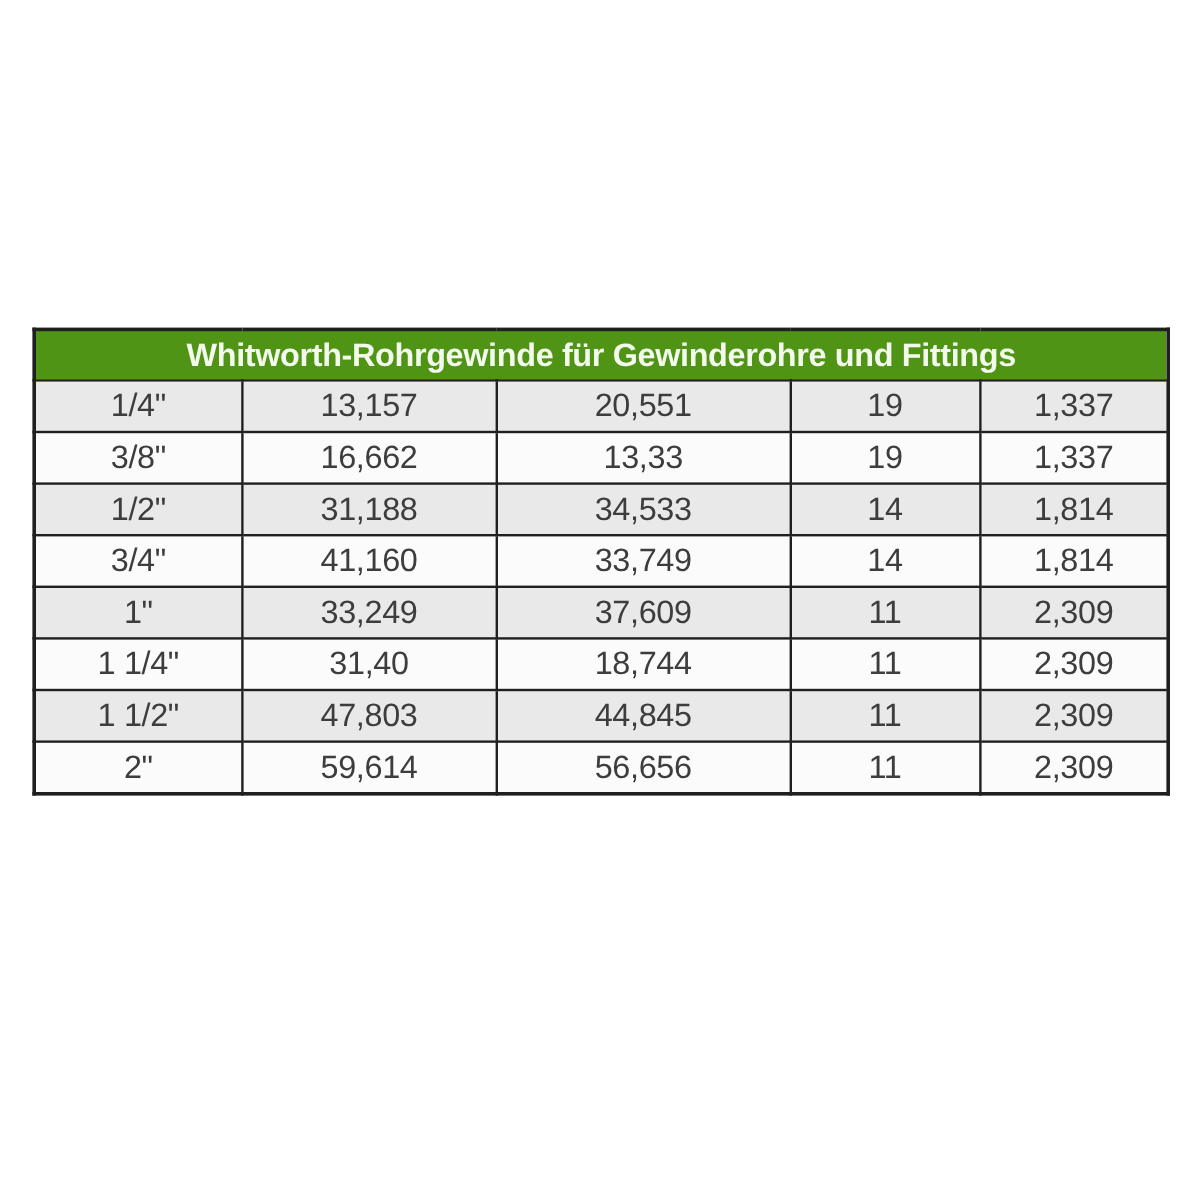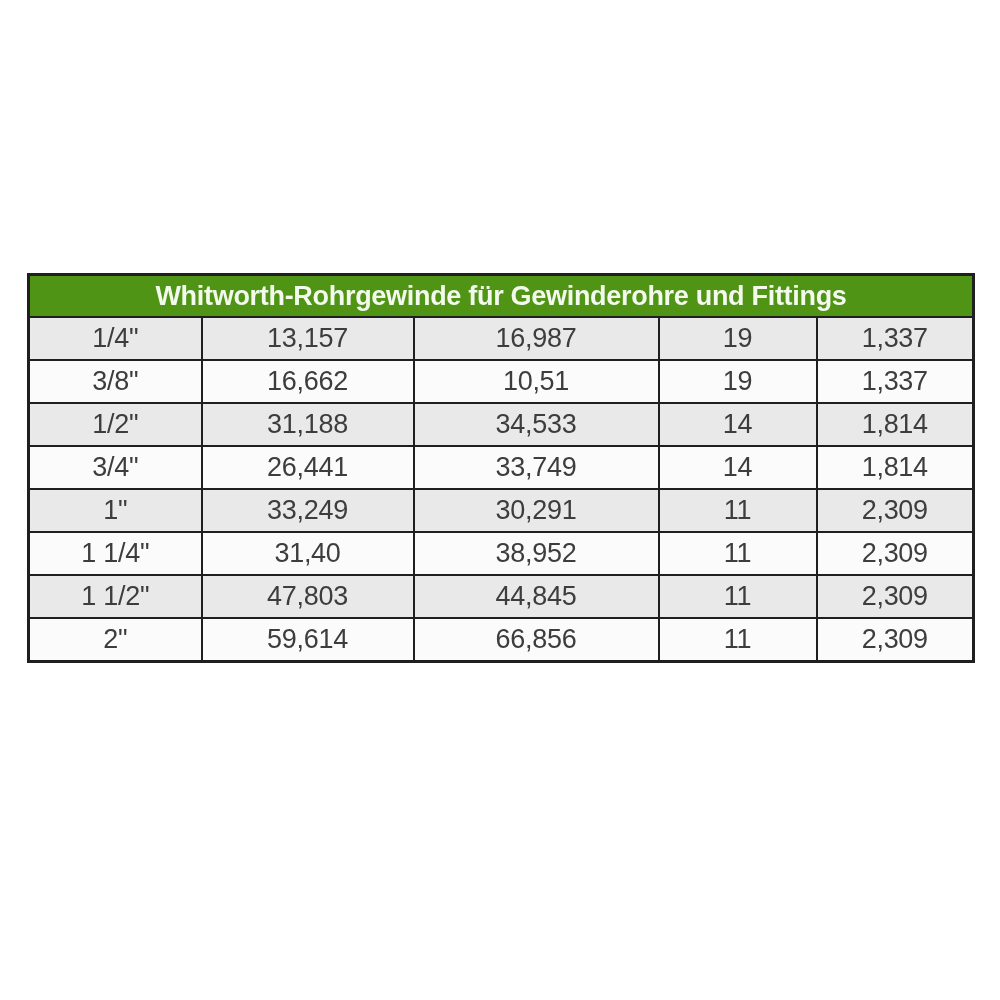--- a/index.html
+++ b/index.html
@@ -83,68 +83,68 @@
     </colgroup>
     <thead>
       <tr>
         <th colspan="5" class="title-cell">Whitworth-Rohrgewinde für Gewinderohre und Fittings</th>
       </tr>
     </thead>
     <tbody>
       <tr>
         <td>1/4"</td>
         <td>13,157</td>
-        <td>16,987</td>
+        <td>20,551</td>
         <td>19</td>
         <td>1,337</td>
       </tr>
       <tr>
         <td>3/8"</td>
         <td>16,662</td>
-        <td>10,51</td>
+        <td>13,33</td>
         <td>19</td>
         <td>1,337</td>
       </tr>
       <tr>
         <td>1/2"</td>
         <td>31,188</td>
         <td>34,533</td>
         <td>14</td>
         <td>1,814</td>
       </tr>
       <tr>
         <td>3/4"</td>
-        <td>26,441</td>
+        <td>41,160</td>
         <td>33,749</td>
         <td>14</td>
         <td>1,814</td>
       </tr>
       <tr>
         <td>1"</td>
         <td>33,249</td>
-        <td>30,291</td>
+        <td>37,609</td>
         <td>11</td>
         <td>2,309</td>
       </tr>
       <tr>
         <td>1 1/4"</td>
         <td>31,40</td>
-        <td>38,952</td>
+        <td>18,744</td>
         <td>11</td>
         <td>2,309</td>
       </tr>
       <tr>
         <td>1 1/2"</td>
         <td>47,803</td>
         <td>44,845</td>
         <td>11</td>
         <td>2,309</td>
       </tr>
       <tr>
         <td>2"</td>
         <td>59,614</td>
-        <td>66,856</td>
+        <td>56,656</td>
         <td>11</td>
         <td>2,309</td>
       </tr>
     </tbody>
   </table>
 </div>
 
 </body></html>

